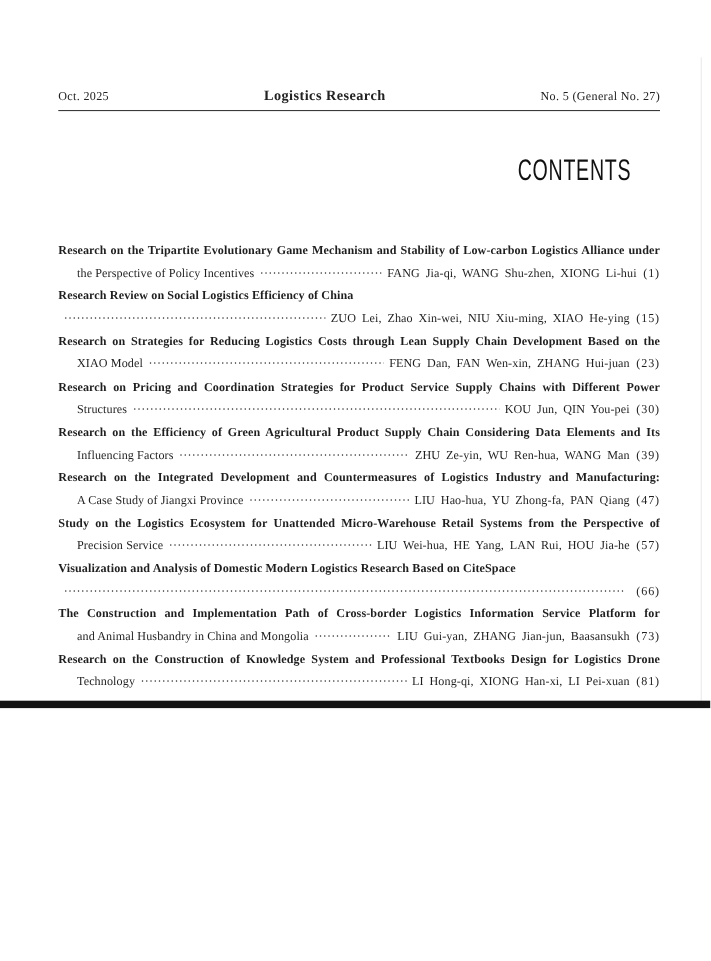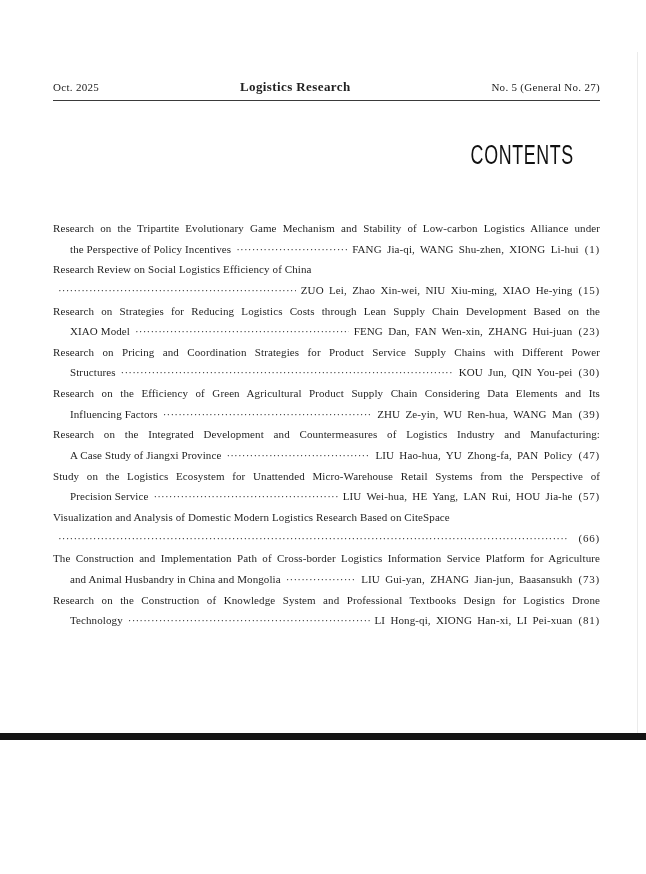--- a/index.html
+++ b/index.html
@@ -1,18 +1,18 @@
 <!DOCTYPE html>
 <html><head>
 <meta charset="utf-8">
 <style>
   html,body{margin:0;padding:0;background:#ffffff;}
   .page{
     position:relative;
-    width:646px;height:740px;
+    width:646px;height:644px;
     background:#ffffff;
     font-family:"Liberation Serif", serif;
     color:#1f1f1f;
     overflow:hidden;
   }
   
   .header{
     position:absolute;left:53px;top:79px;width:547px;
     display:flex;justify-content:space-between;align-items:baseline;
     font-size:11px;letter-spacing:.3px;color:#222;
@@ -32,21 +32,21 @@
     font-size:27px;font-weight:400;letter-spacing:1px;color:#111;
     transform:scaleX(.66);transform-origin:50% 50%;
   }
   
   .toc{
     position:absolute;left:53px;top:218px;width:547px;
     font-size:11px;line-height:20.65px;color:#1f1f1f;
     letter-spacing:.1px;
   }
   .toc-line{
-    overflow:hidden;max-height:20.65px;
+    overflow:hidden;max-height:20.65px;font-weight:bold;
   }
   .toc-line.justified{
     text-align:justify;text-align-last:justify;
   }
   .toc-cite{
     display:flex;align-items:baseline;overflow:hidden;max-height:20.65px;
   }
   .toc-cite.indented{padding-left:17px;justify-content:space-between;}
   .cite-text{white-space:nowrap;}
   .leader{
@@ -123,21 +123,21 @@
       <div class="toc-cite indented">
         <span class="cite-text">Influencing Factors</span>
         <span class="leader">············································································································································································································································································································</span>
         <span class="authors">ZHU Ze-yin, WU Ren-hua, WANG Man</span>
         <span class="pageno">(39)</span>
       </div>
       <div class="toc-line justified">Research on the Integrated Development and Countermeasures of Logistics Industry and Manufacturing:</div>
       <div class="toc-cite indented">
         <span class="cite-text">A Case Study of Jiangxi Province</span>
         <span class="leader">············································································································································································································································································································</span>
-        <span class="authors">LIU Hao-hua, YU Zhong-fa, PAN Policy</span>
+        <span class="authors">LIU Hao-hua, YU Zhong-fa, PAN Qiang</span>
         <span class="pageno">(47)</span>
       </div>
       <div class="toc-line justified">Study on the Logistics Ecosystem for Unattended Micro-Warehouse Retail Systems from the Perspective of</div>
       <div class="toc-cite indented">
         <span class="cite-text">Precision Service</span>
         <span class="leader">············································································································································································································································································································</span>
         <span class="authors">LIU Wei-hua, HE Yang, LAN Rui, HOU Jia-he</span>
         <span class="pageno">(57)</span>
       </div>
       <div class="toc-line">Visualization and Analysis of Domestic Modern Logistics Research Based on CiteSpace</div>

